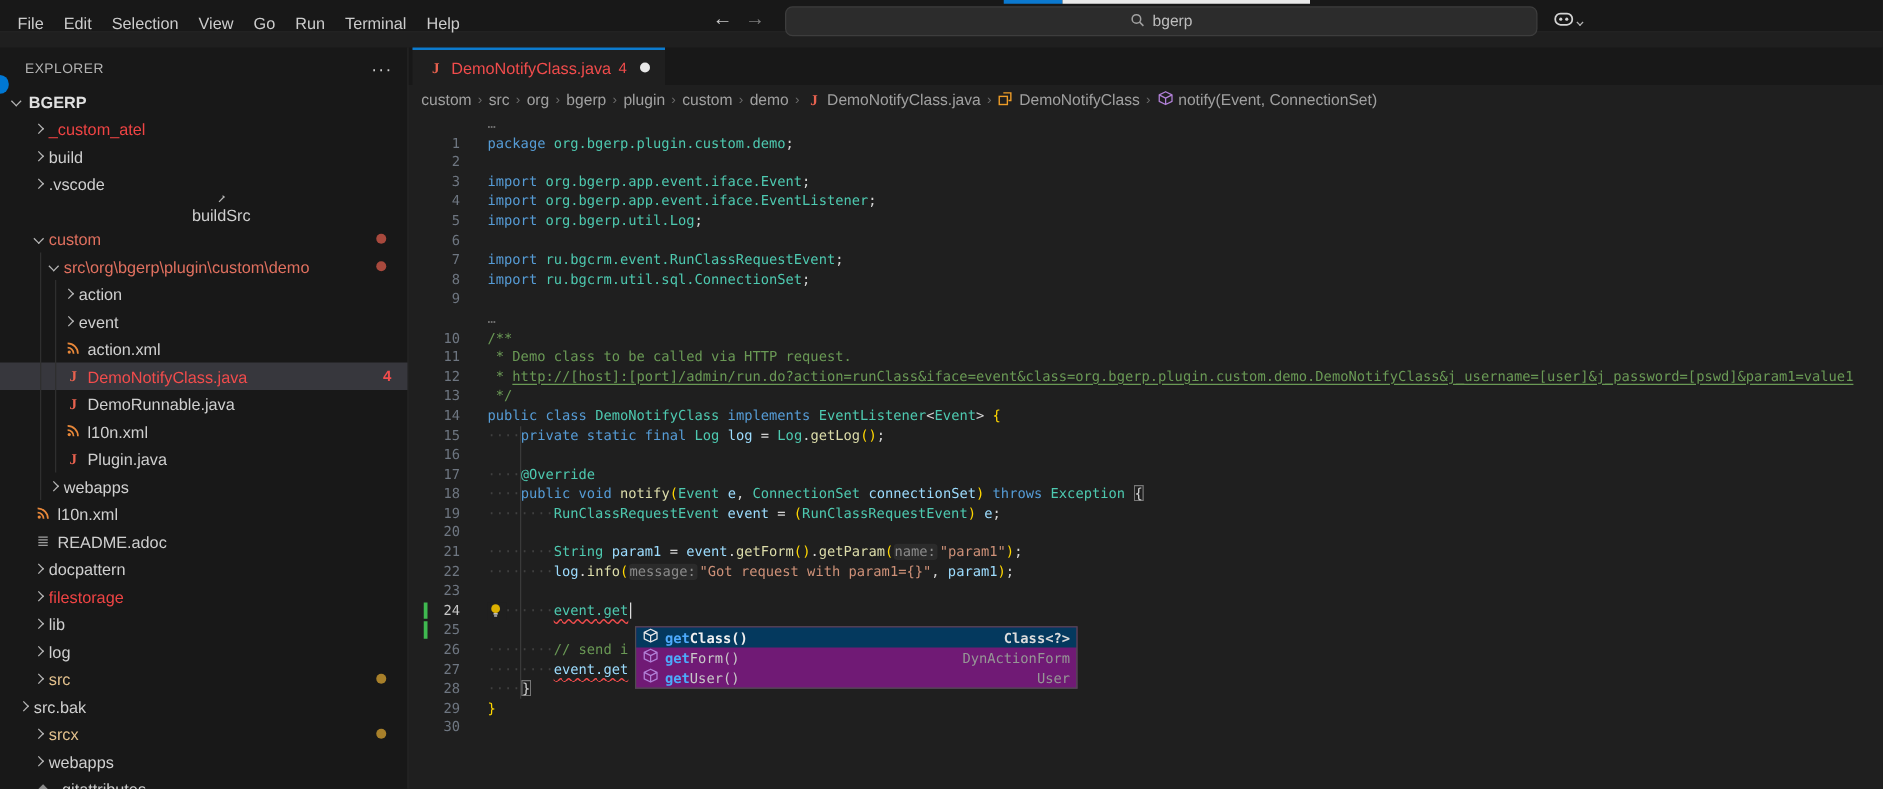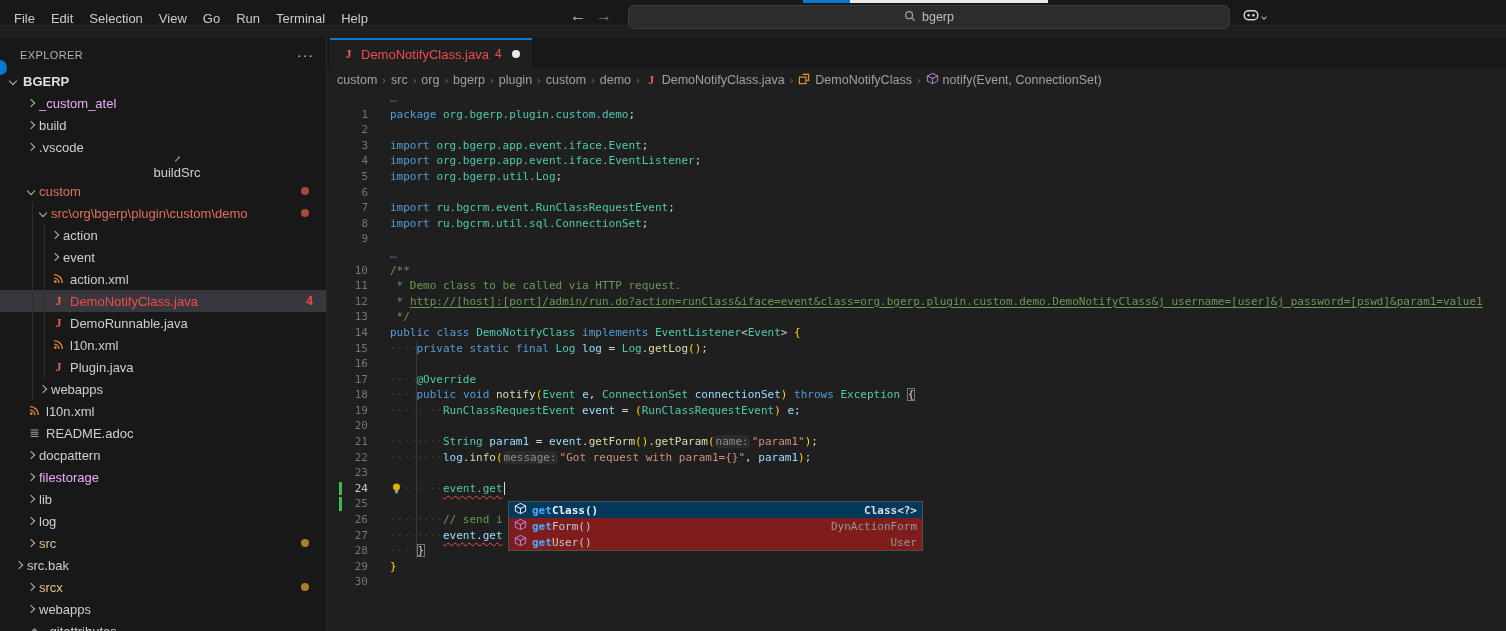--- a/index.html
+++ b/index.html
@@ -39,21 +39,21 @@
                display:flex; align-items:center; }
   .sb-actions { margin-left:auto; color:#cccccc; font-size:14px; letter-spacing:1px; }
   .sb-root { position:absolute; left:0; right:0; top:32px; height:22px;
              display:flex; align-items:center; gap:7px; padding-left:10px;
              color:#e0e0e0; font-weight:bold; font-size:13px; }
   .tree { position:absolute; left:0; right:0; top:54px; }
   .trow { height:22px; display:flex; align-items:center; gap:5px;
           font-size:13px; color:#cfcfcf; position:relative; }
   .trow.sel { background:#37373d; }
   .trow .lbl { white-space:nowrap; }
-  .c-dim  { color:#f0abfc;text-align:right; }
+  .c-dim  { color:#ef4444;text-align:right; }
   .c-red  { color:#e0705f; }
   .c-err  { color:#f14c4c; }
   .c-yel  { color:#e2c08d; }
   .fi { width:13px; text-align:center; flex:none; font-size:12px; line-height:1; }
   .fi-java { color:#e8624f; font-weight:bold; font-family:"Liberation Serif",serif; }
   .fi-adoc { color:#9d9d9d; } .fi-git { color:#8a8a8a; font-size:11px; }
   .t-dot { position:absolute; right:17px; width:8px; height:8px; border-radius:50%; }
   .t-dot.red { background:#a8493d; } .t-dot.yellow { background:#a8802a; }
   .t-badge { position:absolute; right:13px; color:#f14c4c; font-size:12px; font-weight:bold; }
   .tguide { position:absolute; width:1px; background:#2f2f2f; }
@@ -92,22 +92,22 @@
   .tk-brcbox{color:#d4d4d4; box-shadow:inset 0 0 0 1px #767676; padding:0 1px}
   .tk-dots{color:#404040} .tk-dim{color:#6e6e6e}
   .tk-anno{color:#4ec9b0}
   .tk-inlay{color:#8a8a8a; background:#2b2b2b; border-radius:3px; padding:0 1px; margin-right:2px}
   .tk-err{color:#4ec9b0; text-decoration:underline wavy #f14c4c 1px; text-underline-offset:3px}
   .tk-varerr{color:#9cdcfe; text-decoration:underline wavy #f14c4c 1px; text-underline-offset:3px}
   .cursor{display:inline-block; width:1.5px; height:13px; background:#dcdcdc;
           vertical-align:middle; margin-left:1px}
 
   
-  .suggest { position:absolute; left:181px; top:463px; width:415px;
-             background:#7f1d1d; border:1px solid #4e4e4e; z-index:5; }
+  .suggest { position:absolute; left:181px; top:463px; width:354px;
+             background:#701a75; border:1px solid #4e4e4e; z-index:5; }
   .sg-row { display:flex; align-items:center; height:16px; padding:0 5px; gap:5px;
             font-family:"DejaVu Sans Mono", monospace; font-size:11px; }
   .sg-row.sel { background:#04395e; }
   .sg-match { color:#4daafc; font-weight:bold; }
   .sg-rest { color:#c8c8c8; }
   .sg-row.sel .sg-rest { color:#f0f0f0; font-weight:bold; }
   .sg-detail { margin-left:auto; color:#969696; }
   .sg-row.sel .sg-detail { color:#dcdcdc; font-weight:bold; }
 </style>
 </head>

